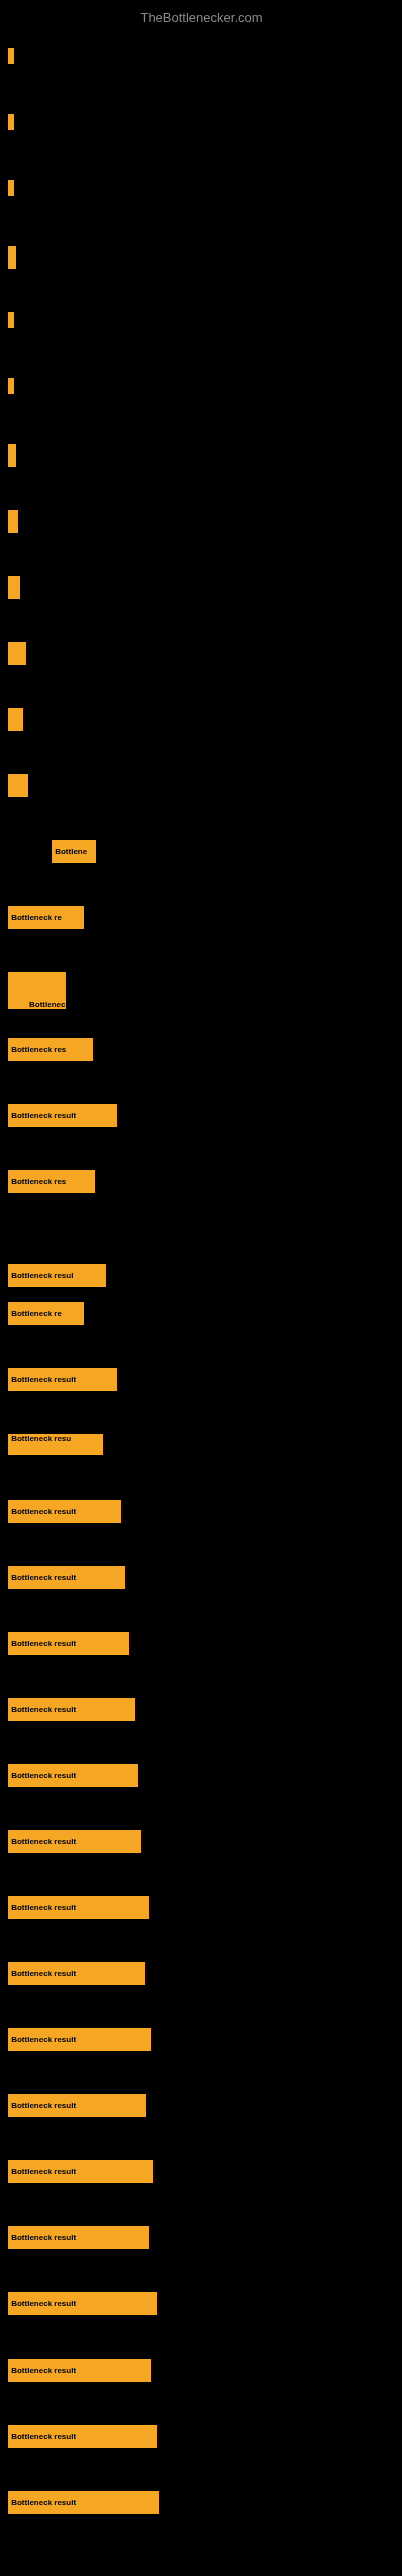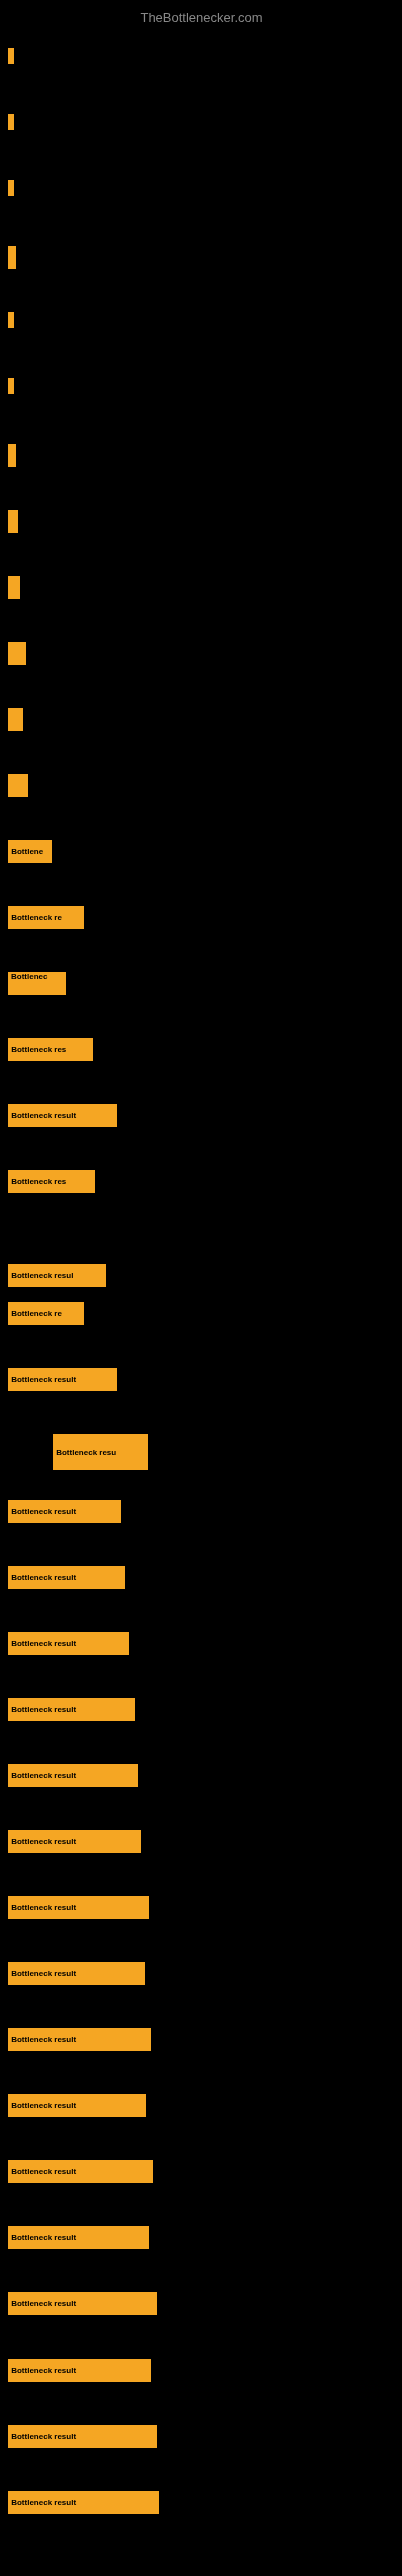--- a/index.html
+++ b/index.html
@@ -70,31 +70,31 @@
     <div style="position: absolute; top: 618px; left: 8px;">
       <div style="background-color: rgb(245, 166, 35); width: 17.7px; height: 22.5px; display: flex; align-items: center; padding-left: 3.2px; overflow: hidden;"></div>
     </div>
     <div style="position: absolute; top: 684px; left: 8px;">
       <div style="background-color: rgb(245, 166, 35); width: 14.5px; height: 22.5px; display: flex; align-items: center; padding-left: 3.2px; overflow: hidden;"></div>
     </div>
     <div style="position: absolute; top: 750px; left: 8px;">
       <div style="background-color: rgb(245, 166, 35); width: 20px; height: 22.5px; display: flex; align-items: center; padding-left: 3.2px; overflow: hidden;"></div>
     </div>
     <div style="position: absolute; top: 816px; left: 8px;">
-      <div style="background-color: rgb(245, 166, 35); width: 44px; height: 22.5px; display: flex; align-items: center; padding-left: 3.2px; overflow: hidden;">
+      <div style="background-color: rgb(245, 166, 35); width: 44px; height: 22.5px; display: flex; align-items: center; padding-left: 3.2px; overflow: hidden; margin-left: 44px;">
         <span style="color: rgb(0, 0, 0); font-size: 8px; font-weight: bold; white-space: nowrap;">Bottlene</span>
       </div>
     </div>
     <div style="position: absolute; top: 882px; left: 8px;">
       <div style="background-color: rgb(245, 166, 35); width: 76px; height: 22.5px; display: flex; align-items: center; padding-left: 3.2px; overflow: hidden;">
         <span style="color: rgb(0, 0, 0); font-size: 8px; font-weight: bold; white-space: nowrap;">Bottleneck re</span>
       </div>
     </div>
     <div style="position: absolute; top: 948px; left: 8px;">
-      <div style="background-color: rgb(245, 166, 35); width: 58px; height: 23px; display: flex; align-items: flex-start; padding-left: 3px; overflow: hidden;">
+      <div style="background-color: rgb(245, 166, 35); width: 58px; height: 37px; display: flex; align-items: flex-end; padding-left: 21px; overflow: hidden;">
         <span style="color: rgb(0, 0, 0); font-size: 8px; font-weight: bold; white-space: nowrap;">Bottlenec</span>
       </div>
     </div>
     <div style="position: absolute; top: 1014px; left: 8px;">
       <div style="background-color: rgb(245, 166, 35); width: 85px; height: 22.5px; display: flex; align-items: center; padding-left: 3.2px; overflow: hidden;">
         <span style="color: rgb(0, 0, 0); font-size: 8px; font-weight: bold; white-space: nowrap;">Bottleneck res</span>
       </div>
     </div>
     <div style="position: absolute; top: 1080px; left: 8px;">
       <div style="background-color: rgb(245, 166, 35); width: 109px; height: 22.5px; display: flex; align-items: center; padding-left: 3.2px; overflow: hidden;">
@@ -115,21 +115,21 @@
       <div style="background-color: rgb(245, 166, 35); width: 76px; height: 22.5px; display: flex; align-items: center; padding-left: 3.2px; overflow: hidden;">
         <span style="color: rgb(0, 0, 0); font-size: 8px; font-weight: bold; white-space: nowrap;">Bottleneck re</span>
       </div>
     </div>
     <div style="position: absolute; top: 1344px; left: 8px;">
       <div style="background-color: rgb(245, 166, 35); width: 109px; height: 22.5px; display: flex; align-items: center; padding-left: 3.2px; overflow: hidden;">
         <span style="color: rgb(0, 0, 0); font-size: 8px; font-weight: bold; white-space: nowrap;">Bottleneck result</span>
       </div>
     </div>
     <div style="position: absolute; top: 1410px; left: 8px;">
-      <div style="background-color: rgb(245, 166, 35); width: 95px; height: 36px; display: flex; align-items: center; padding-left: 3.2px; overflow: hidden; margin-left: 45px;">
+      <div style="background-color: rgb(245, 166, 35); width: 95px; height: 21px; display: flex; padding-left: 3.2px; overflow: hidden;">
         <span style="color: rgb(0, 0, 0); font-size: 8px; font-weight: bold; white-space: nowrap;">Bottleneck resu</span>
       </div>
     </div>
     <div style="position: absolute; top: 1476px; left: 8px;">
       <div style="background-color: rgb(245, 166, 35); width: 113px; height: 22.5px; display: flex; align-items: center; padding-left: 3.2px; overflow: hidden;">
         <span style="color: rgb(0, 0, 0); font-size: 8px; font-weight: bold; white-space: nowrap;">Bottleneck result</span>
       </div>
     </div>
     <div style="position: absolute; top: 1542px; left: 8px;">
       <div style="background-color: rgb(245, 166, 35); width: 117px; height: 22.5px; display: flex; align-items: center; padding-left: 3.2px; overflow: hidden;">

